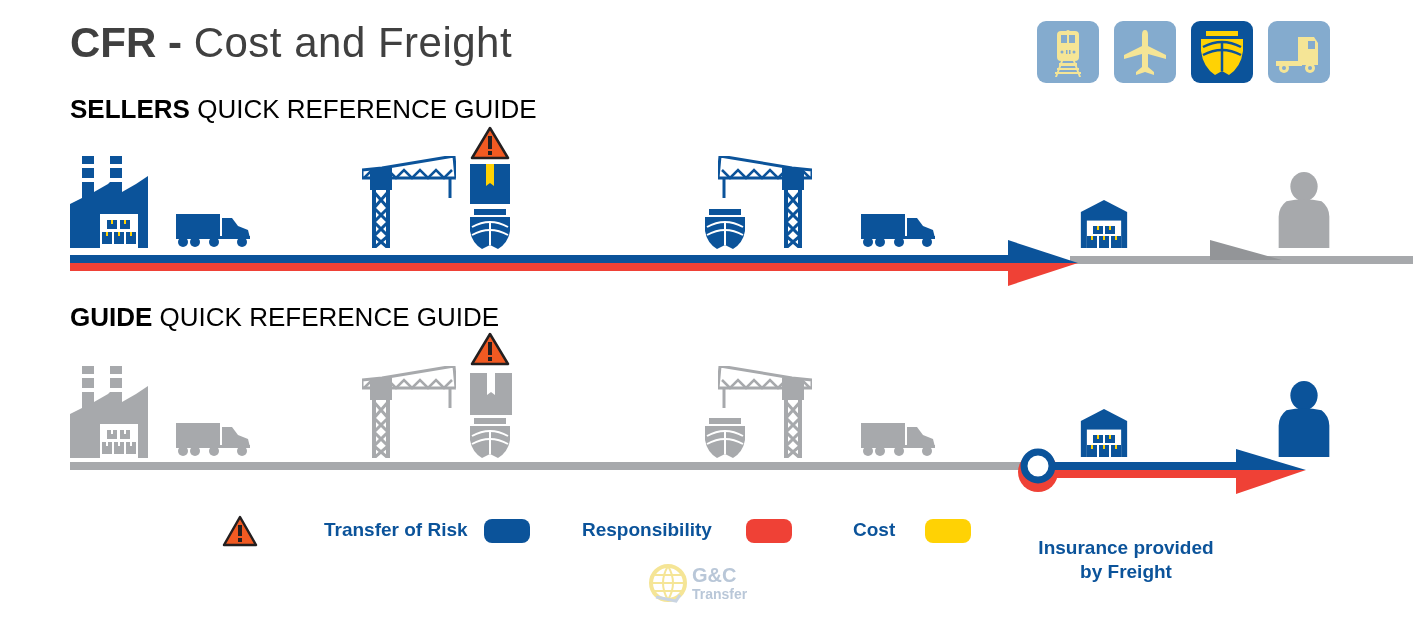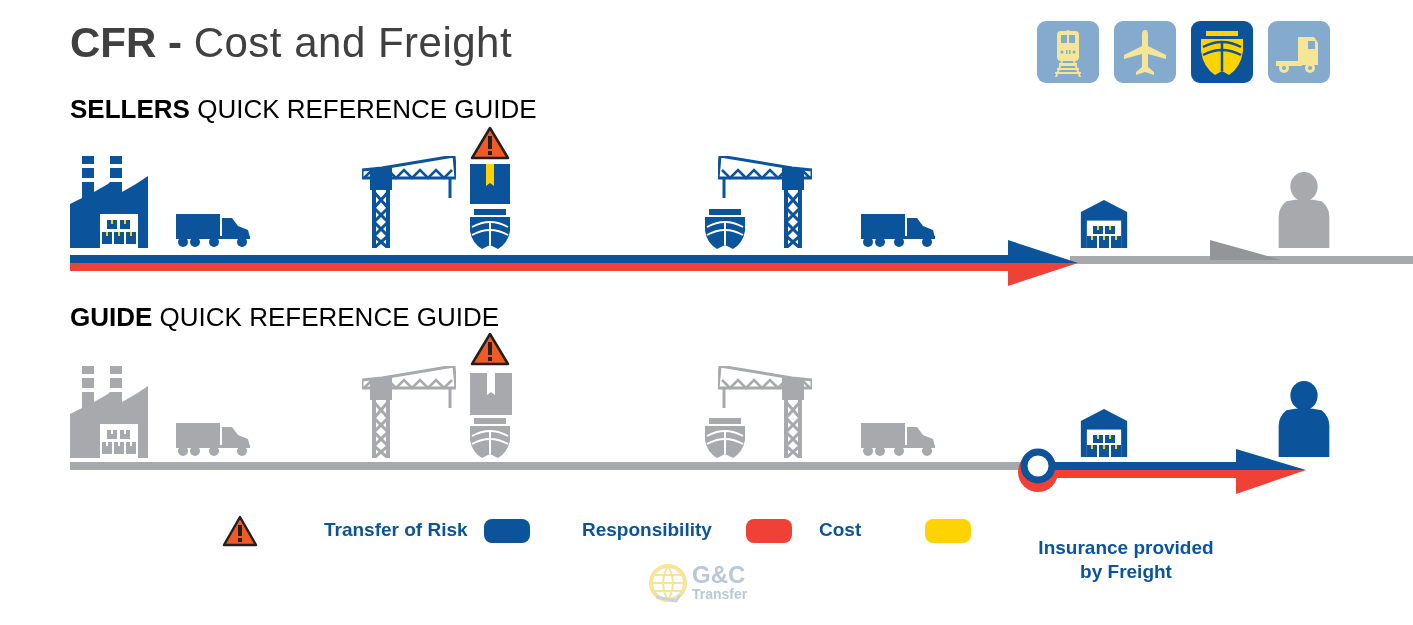--- a/index.html
+++ b/index.html
@@ -283,29 +283,29 @@
   <path d="M18 2 L34 30 L2 30 Z" fill="#f15a22" stroke="#231f20" stroke-width="2.5" stroke-linejoin="round"></path>
   <rect x="16" y="10" width="4" height="11" fill="#231f20"></rect>
     <rect x="16" y="23" width="4" height="4" fill="#231f20"></rect>
 </svg>
 <div class="abs legend-text" style="left:280px;top:518px">Transfer of Risk</div>
 
 <div class="swatch" style="left:484px;top:519px;background:#0b539a"></div>
 <div class="abs legend-text" style="left:538px;top:518px">Responsibility</div>
 
 <div class="swatch" style="left:746px;top:519px;background:#ef4136"></div>
-<div class="abs legend-text" style="left:775px;top:518px">Cost</div>
+<div class="abs legend-text" style="left:809px;top:518px">Cost</div>
 
 <div class="swatch" style="left:925px;top:519px;background:#ffd204"></div>
 <div class="abs legend-text" style="left:989px;top:536px;text-align:center;width:186px">
   <div>Insurance provided</div>
   <div>by Freight</div>
 </div>
 
 <div class="abs" style="left:646px;top:563px;width:120px;height:42px">
   <svg class="icon" style="left:0;top:0" width="44" height="42">
     <circle cx="22" cy="20" r="17" fill="none" stroke="#f5e596" stroke-width="4"></circle>
     <path d="M22 3 Q12 20 22 37 M22 3 Q32 20 22 37 M5 20 L39 20 M8 12 L36 12 M8 28 L36 28" fill="none" stroke="#f5e596" stroke-width="2"></path>
     <path d="M10 34 L30 38 L34 32" fill="none" stroke="#c9d4e2" stroke-width="3"></path>
   </svg>
-  <div class="abs logo-text" style="left:46px;top:0;font-size:24px;line-height:24px">G&amp;C</div>
+  <div class="abs logo-text" style="left:46px;top:0;font-size:20px;line-height:24px">G&amp;C</div>
   <div class="abs logo-text" style="left:46px;top:23px;font-size:14px;line-height:16px">Transfer</div>
 </div>
 
 </body></html>

